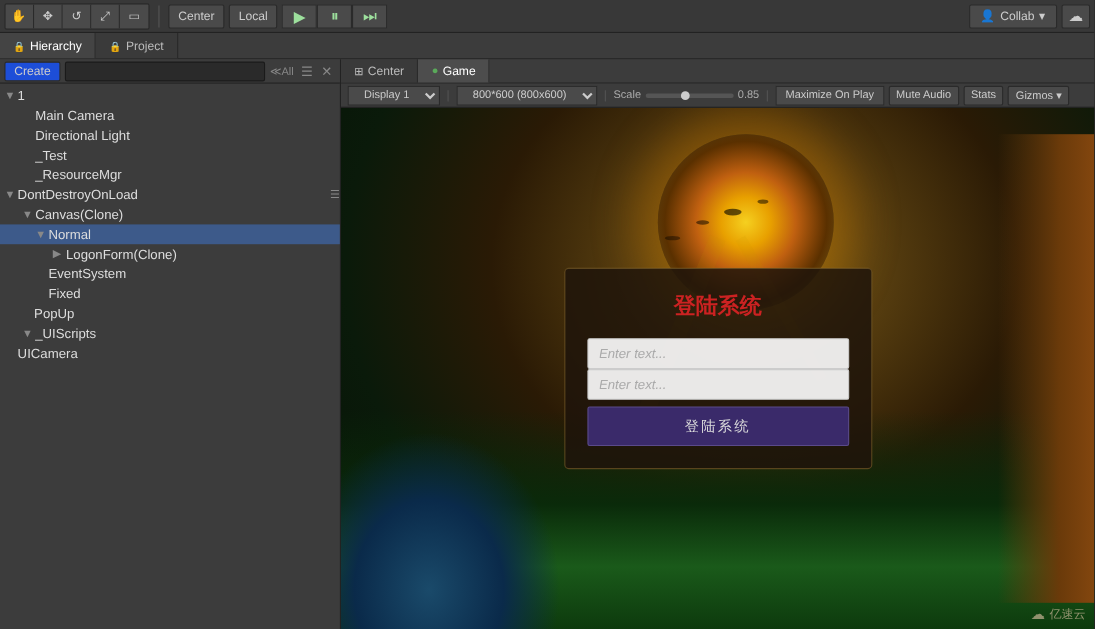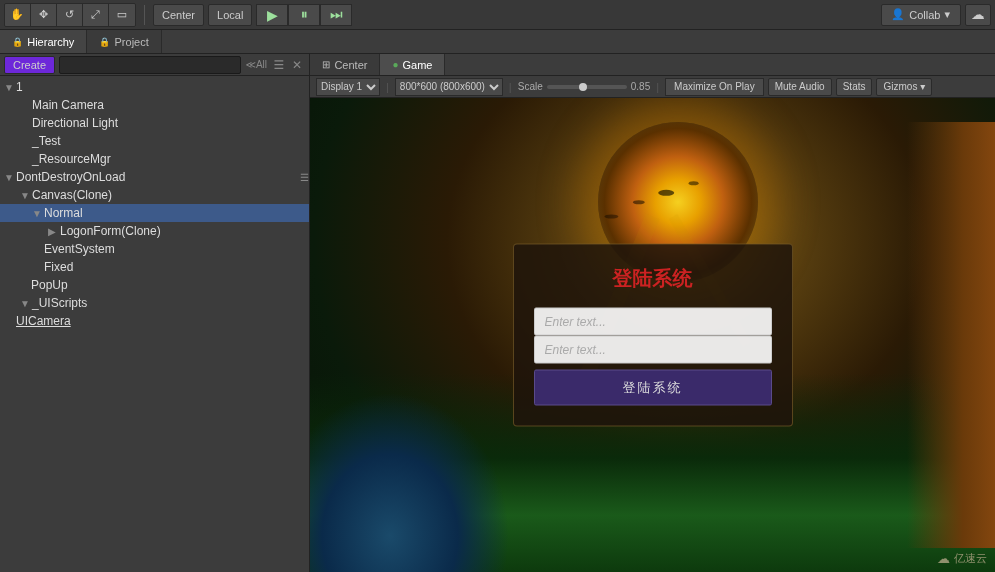--- a/index.html
+++ b/index.html
@@ -154,21 +154,21 @@
     .hierarchy-toolbar {
       height: 22px;
       background: #3c3c3c;
       border-bottom: 1px solid #222;
       display: flex;
       align-items: center;
       padding: 0 4px;
       gap: 4px;
     }
     .hier-btn {
-      background: #6d28d9;
+      background: #1d4ed8;
       border: 1px solid #2a2a2a;
       color: #ccc;
       padding: 1px 8px;
       font-size: 11px;
       cursor: pointer;
       border-radius: 2px;
       height: 18px;
     }
     .search-box {
       flex: 1;
@@ -261,21 +261,21 @@
       align-items: center;
       padding: 0 6px;
       gap: 4px;
       font-size: 11px;
     }
     .game-ctrl-select {
       background: #4a4a4a;
       border: 1px solid #2a2a2a;
       color: #ccc;
       font-size: 10px;
-      padding: 1px 0;
+      padding: 1px 10px;
       cursor: pointer;
       height: 18px;
     }
     .game-ctrl-sep {
       color: #555;
       margin: 0 2px;
     }
     .scale-label { color: #aaa; font-size: 10px; }
     .scale-slider {
       width: 80px;
@@ -550,21 +550,21 @@
         <span>Fixed</span>
       </div>
       <div class="tree-item" style="padding-left:19px;">
         <span class="tree-arrow"> </span>
         <span>PopUp</span>
       </div>
       <div class="tree-item" style="padding-left:20px;">
         <span class="tree-arrow">▼</span>
         <span>_UIScripts</span>
       </div>
-      <div class="tree-item" style="text-decoration:underline;">
+      <div class="tree-item" style="">
         <span class="tree-arrow"> </span>
         <span>UICamera</span>
       </div>
     </div>
   </div>
 
   <div id="right-area">
 
     <div id="view-tabs">
       <div class="view-tab">

